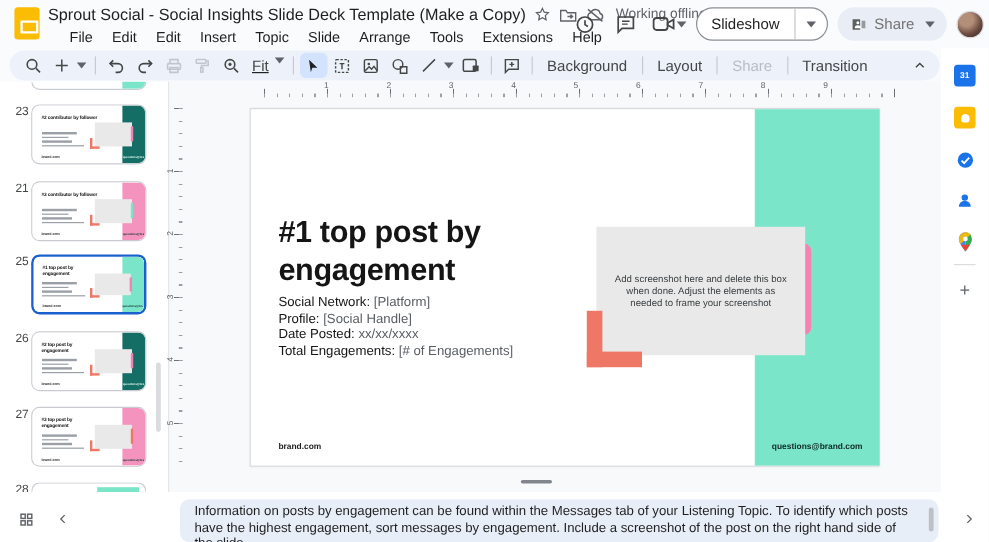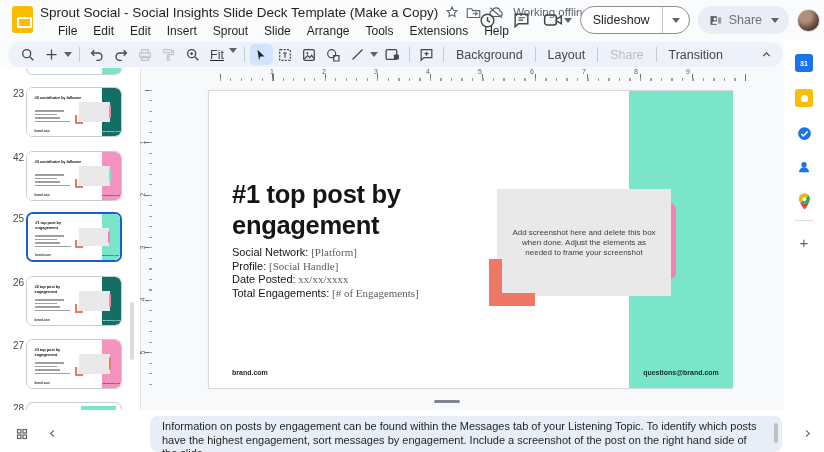--- a/index.html
+++ b/index.html
@@ -88,21 +88,21 @@
        repeating-linear-gradient(180deg, #9aa0a6 0 1px, transparent 1px 10.5px) 100% 9px / 3px 299px no-repeat,
        repeating-linear-gradient(180deg, #6b7075 0 1px, transparent 1px 52.5px) 100% 9px / 7px 300px no-repeat;
      background-repeat:no-repeat; }
   .v-num { position:absolute; left:0px; font-size:7px; color:#5f6368; transform:rotate(-90deg); }
 
   .slide { position:absolute; left:67px; top:22px; width:525px; height:299px; background:#fff; border:1px solid #d7dadd; box-shadow:0 0 2px rgba(0,0,0,.06); }
   .band { position:absolute; left:420px; top:0; width:104px; height:297px; background:#7ae5c9; }
   .slide-title { position:absolute; left:23px; top:88px; width:320px; font-size:25.5px; line-height:31px; font-weight:700; color:#151515; letter-spacing:-0.3px; }
   .slide-details { position:absolute; left:23px; top:155px; font-size:11px; line-height:13.5px; }
   .slide-details .lbl { font-weight:400; color:#151515; }
-  .slide-details .val { color:#5a5e63;font-family:Liberation Serif, serif; }
+  .slide-details .val { color:#5a5e63; }
   .gray-box { position:absolute; left:288px; top:98px; width:174px; height:107px; background:#e9e9e9; display:flex; align-items:center; justify-content:center; }
   .gray-box-text { width:150px; font-size:8px; line-height:10px; color:#3c4043; text-align:center; }
   .pink-pill { position:absolute; left:455px; top:112px; width:12px; height:76px; background:#f583b2; border-radius:6px; }
   .coral-L { position:absolute; left:280px; top:168px; width:46px; height:47px; border-left:13px solid #ee7765; border-bottom:13px solid #ee7765; }
   .slide-footer-left { position:absolute; left:23px; bottom:12px; font-size:7px; font-weight:700; color:#1f1f1f; }
   .slide-footer-right { position:absolute; left:420px; bottom:12px; width:104px; text-align:center; font-size:7px; font-weight:700; color:#102a25; }
   .drag-handle { position:absolute; left:293px; top:332px; width:26px; height:3px; background:#80868b; border-radius:2px; }
 
   
   .bottombar { position:absolute; left:0; top:410px; width:784px; height:42px; background:#fff; }
@@ -139,21 +139,21 @@
               <path d="M3 2l18 15"></path>
             </svg>
         </span>
         <span class="offline-label">Working offline</span>
       </div>
       <div class="menu-row">
         <span class="menu-item">File</span>
         <span class="menu-item">Edit</span>
         <span class="menu-item">Edit</span>
         <span class="menu-item">Insert</span>
-        <span class="menu-item">Sprout</span>
+        <span class="menu-item">Topic</span>
         <span class="menu-item">Slide</span>
         <span class="menu-item">Arrange</span>
         <span class="menu-item">Tools</span>
         <span class="menu-item">Extensions</span>
         <span class="menu-item">Help</span>
       </div>
     </div>
     <div class="topbar-right">
       <span class="tb-round-ic">
         <svg width="19" height="19" viewBox="0 0 24 24" fill="none" stroke="#444746" stroke-width="1.8">
@@ -359,21 +359,21 @@
               <span class="mini-pill"></span>
             </div>
         <div class="mini-L"></div>
         <div class="mini-footer">brand.com</div>
         <div class="mini-bandtext" style="color:#d8f5ee">questions@brand.com</div>
       </div>
         </div>
     </div>
 
     <div class="thumb-row" style="top:83px">
-      <span class="thumb-num">42</span>
+      <span class="thumb-num">21</span>
       <div class="thumb">
           <div class="mini">
         <div class="mini-band" style="background:#f493bd"></div>
         <div class="mini-title">#3 contributor by follower</div>
         <div class="mini-lines">
               <i></i>
               <i></i>
               <i></i>
               <i></i>
             </div>

